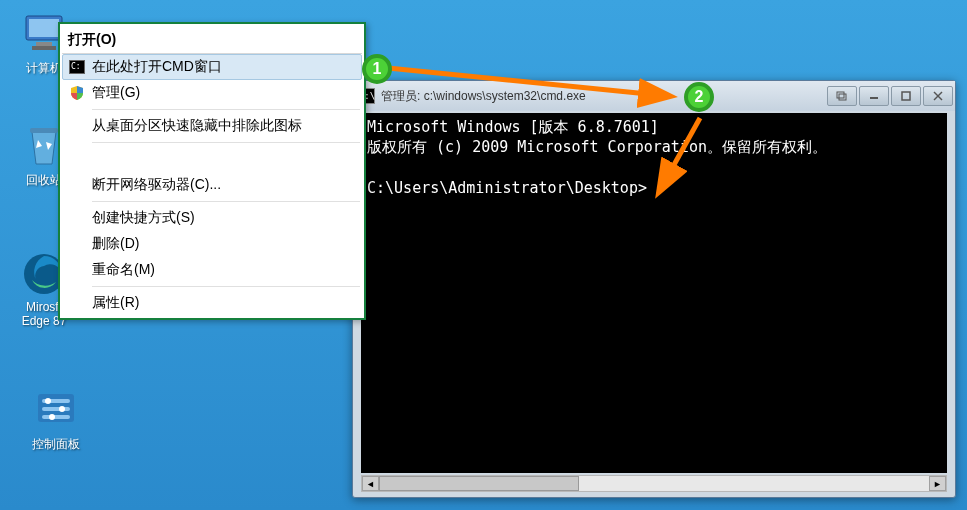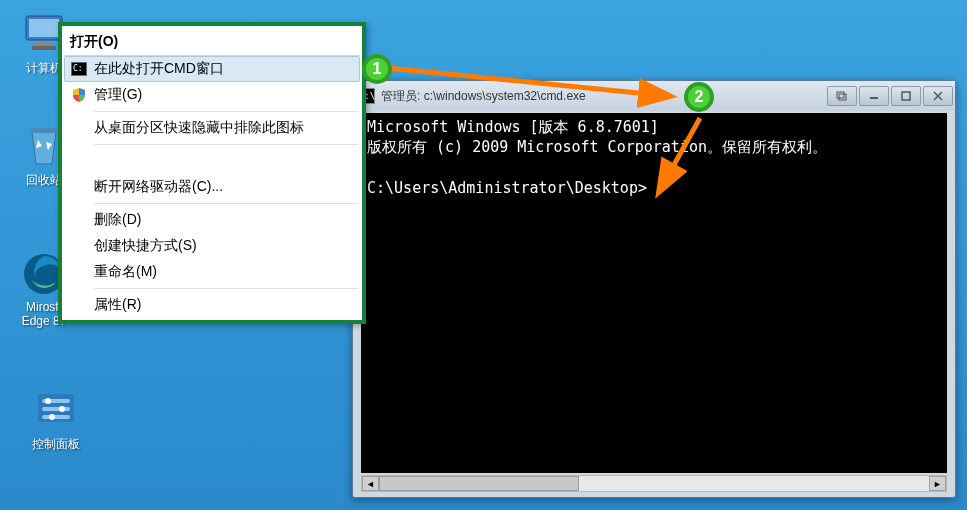--- a/index.html
+++ b/index.html
@@ -25,21 +25,21 @@
   width: 48px; height: 48px; margin: 0 auto 2px;
   display: flex; align-items: center; justify-content: center;
 }
 
 
 .context-menu {
   position: absolute;
   left: 58px; top: 22px;
   width: 308px;
   background: #fff;
-  border: 4px solid #15803d;
+  border: 2px solid #15803d;
   box-shadow: 2px 2px 6px rgba(0,0,0,0.3);
   padding: 2px;
 }
 .context-item {
   display: flex; align-items: center;
   height: 26px; padding: 8px 4px;
   cursor: default;
 }
 .context-item .mi-icon { width: 22px; height: 18px; margin-right: 4px; display:flex;align-items:center;justify-content:center;}
 .context-item .mi-text { flex: 1; font-size: 14px; color: #000; }
@@ -249,25 +249,25 @@
       <div class="context-item">
         <div class="mi-icon"></div>
       </div>
       <div class="context-item">
         <div class="mi-icon"></div>
         <div class="mi-text">断开网络驱动器(C)...</div>
       </div>
       <div class="menu-sep"></div>
       <div class="context-item">
         <div class="mi-icon"></div>
+        <div class="mi-text">创建快捷方式(S)</div>
+      </div>
+      <div class="context-item">
+        <div class="mi-icon"></div>
         <div class="mi-text">删除(D)</div>
-      </div>
-      <div class="context-item">
-        <div class="mi-icon"></div>
-        <div class="mi-text">创建快捷方式(S)</div>
       </div>
       <div class="context-item">
         <div class="mi-icon"></div>
         <div class="mi-text">重命名(M)</div>
       </div>
       <div class="menu-sep"></div>
       <div class="context-item">
         <div class="mi-icon"></div>
         <div class="mi-text">属性(R)</div>
       </div>

